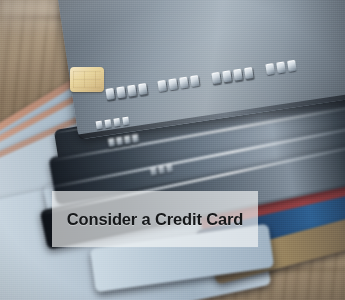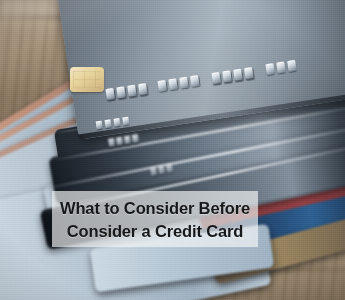--- a/index.html
+++ b/index.html
@@ -461,17 +461,16 @@
           <i></i>
           <i></i>
         </span>
     </div>
   </div>
 
   <div class="photo-soften"></div>
   <div class="photo-grain"></div>
 
   <div class="overlay-band">
-    <div class="overlay-line">What to Consider Before</div>
     <div class="overlay-line">Consider a Credit Card</div>
   </div>
 
 </div>
 
 </body></html>

